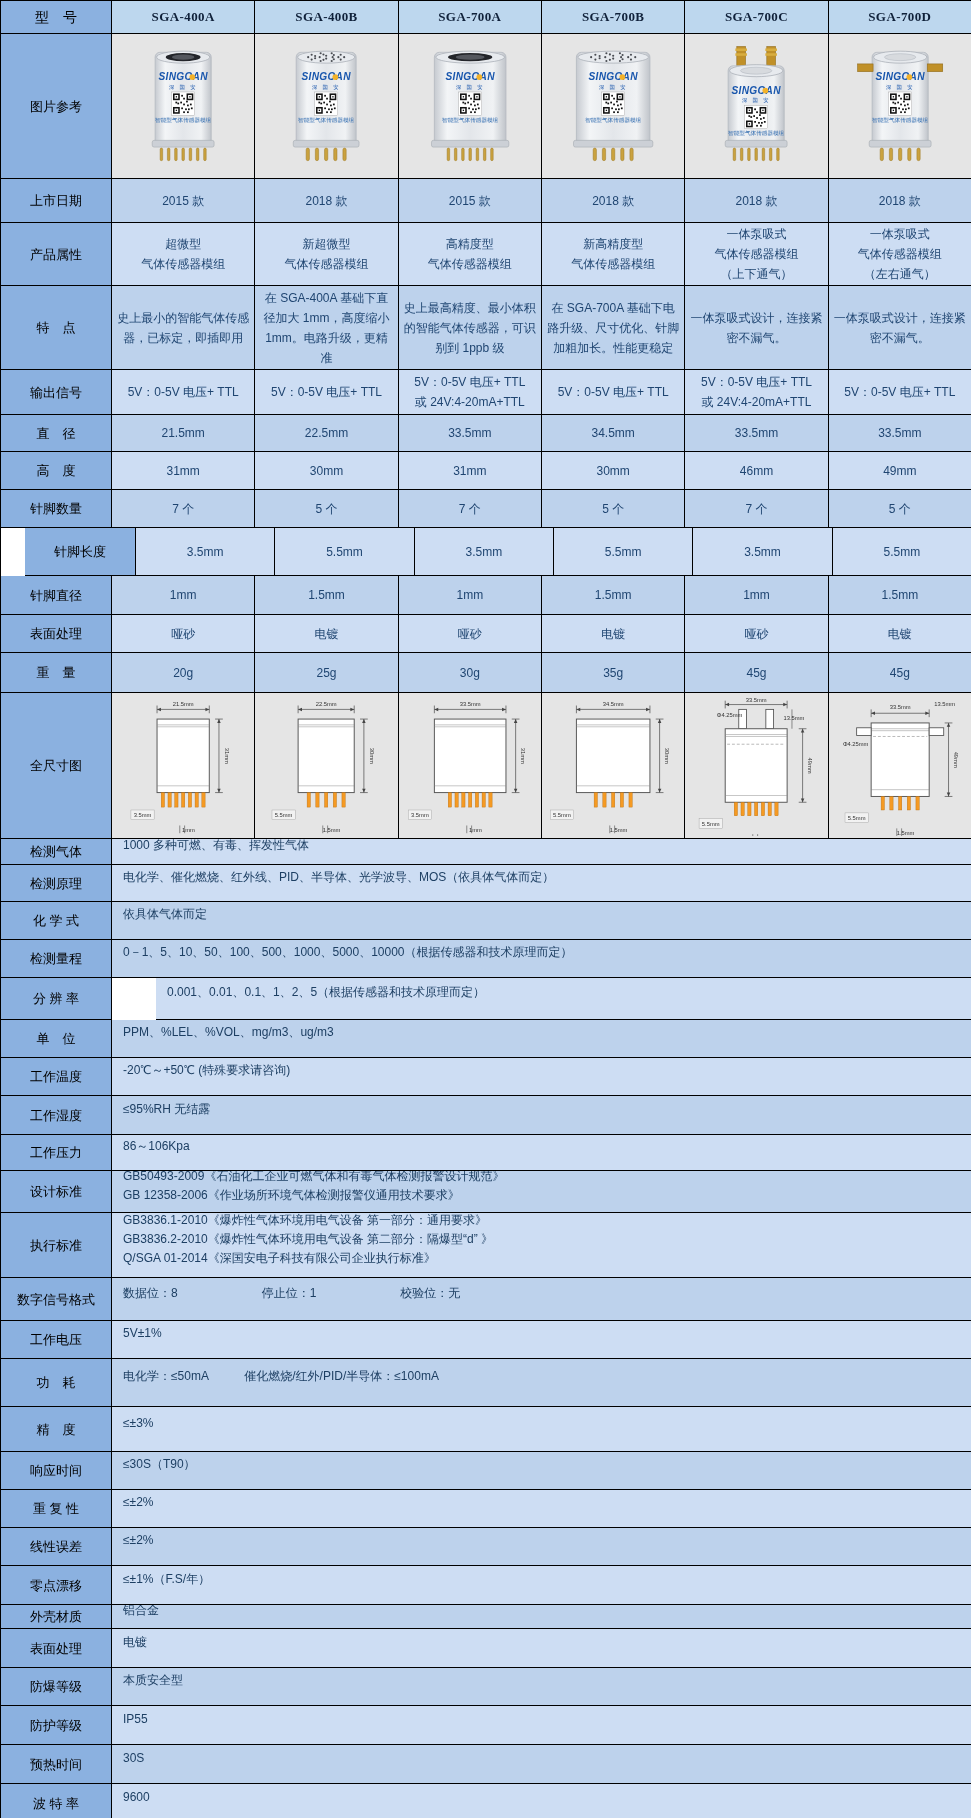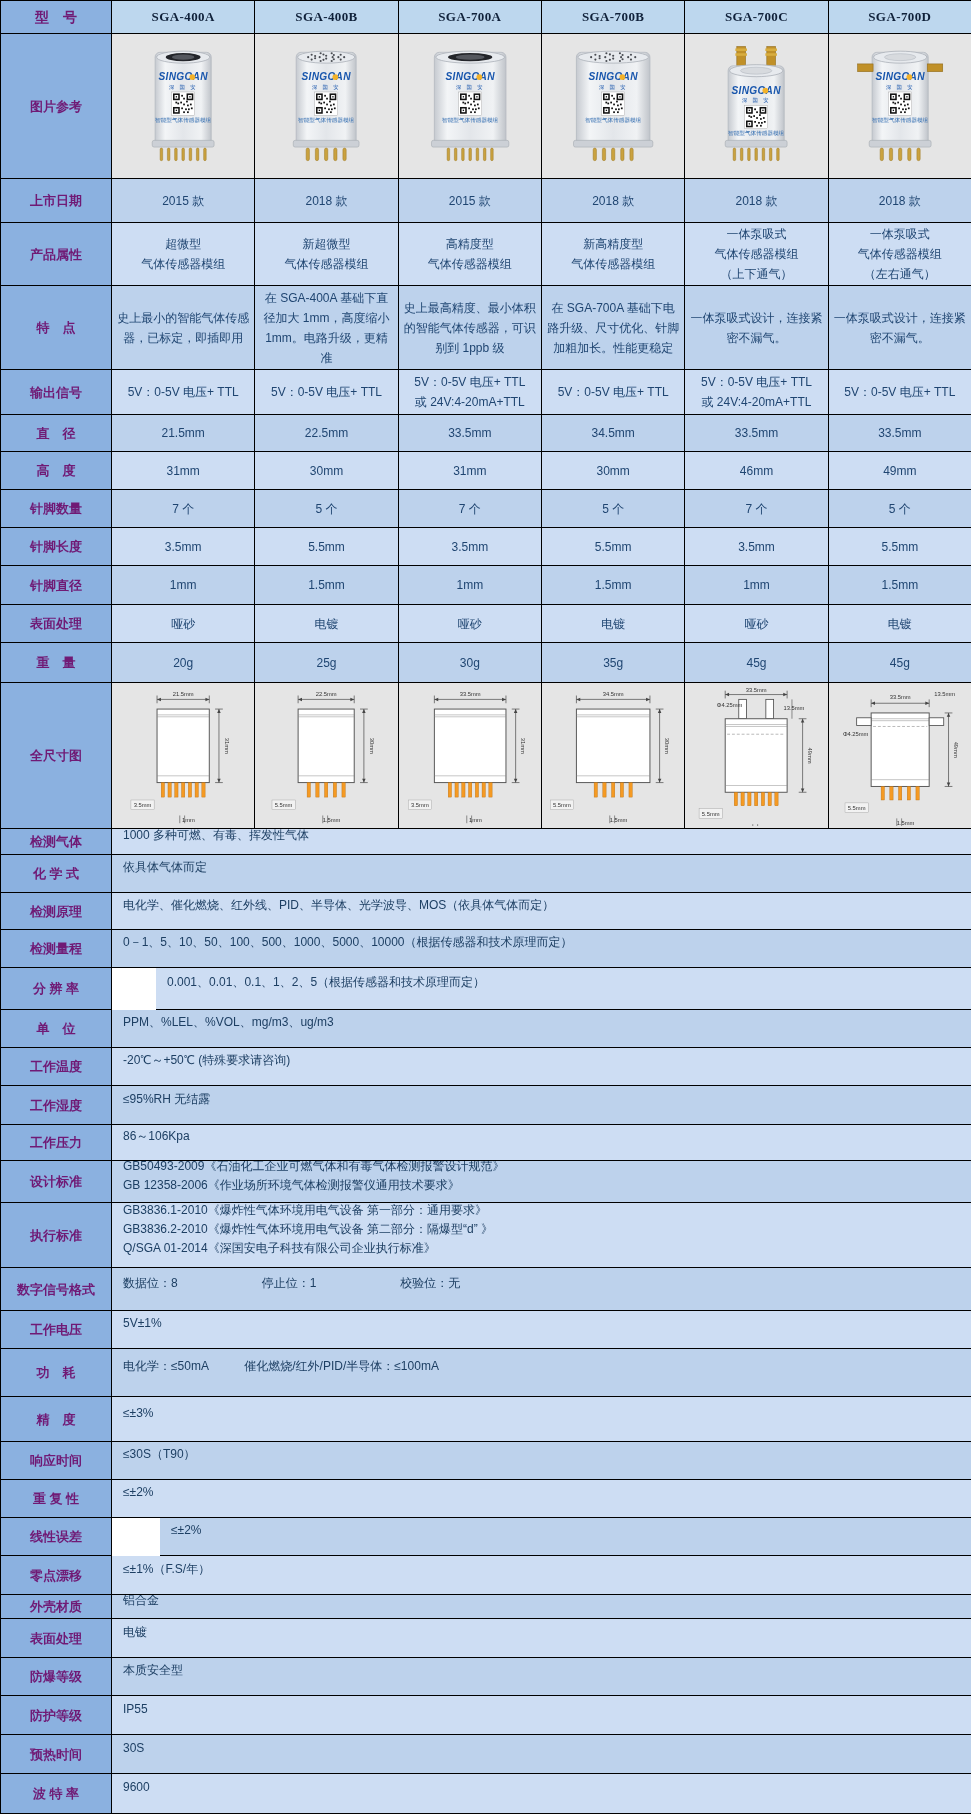--- a/index.html
+++ b/index.html
@@ -1,21 +1,21 @@
 <!DOCTYPE html>
 <html style="--labelbg: #8BB1E0; --hdrbg: #BDD7EE; --dk: #BDD2EC; --lt: #CDDDF3;"><head>
 <meta charset="utf-8">
 <style>
   html,body{margin:0;padding:0;background:#fff;font-family:"Liberation Sans",sans-serif;}
   .tbl{width:971px;border-top:1px solid #000;border-left:1px solid #000;}
   .row{display:grid;grid-template-columns:111px repeat(6,1fr);}
   .row.full{grid-template-columns:111px 1fr;}
   .cell{border-right:1px solid #000;border-bottom:1px solid #000;box-sizing:border-box;
         display:flex;align-items:center;justify-content:center;text-align:center;overflow:hidden;}
-  .lbl{background:var(--labelbg);font-weight:bold;font-size:13px;color:#701a75;
+  .lbl{background:var(--labelbg);font-weight:normal;font-size:13px;color:#000000;
        white-space:pre-wrap;line-height:17px;}
   .hdr-model{background:var(--hdrbg);font-family:"Liberation Serif",serif;font-weight:bold;
        font-size:13px;color:#10213a;letter-spacing:.4px;}
   .hdr-lbl{font-size:14px;}
   .val{font-size:12px;color:#1f4571;white-space:pre-line;line-height:20px;padding:2px 5px;}
   .feat{line-height:20px;padding:2px 4px;}
   .dk{background:var(--dk);} .lt{background:var(--lt);}
   .imgcell{background:#e5e5e5;padding:2px;}
   .fullval{justify-content:flex-start;text-align:left;padding:2px 4px 14px 11px;font-size:12px;
        color:#1d3f63;white-space:pre-wrap;line-height:19px;}
@@ -428,21 +428,21 @@
       </div>
       <div class="row" style="height: 38px;">
         <div class="cell lbl">针脚数量</div>
         <div class="cell val dk">7 个</div>
         <div class="cell val dk">5 个</div>
         <div class="cell val dk">7 个</div>
         <div class="cell val dk">5 个</div>
         <div class="cell val dk">7 个</div>
         <div class="cell val dk">5 个</div>
       </div>
-      <div class="row" style="height: 38px;">
+      <div class="row" style="height: 48px; padding-left: 24px;">
         <div class="cell lbl">针脚长度</div>
         <div class="cell val lt">3.5mm</div>
         <div class="cell val lt">5.5mm</div>
         <div class="cell val lt">3.5mm</div>
         <div class="cell val lt">5.5mm</div>
         <div class="cell val lt">3.5mm</div>
         <div class="cell val lt">5.5mm</div>
       </div>
       <div class="row" style="height: 39px;">
         <div class="cell lbl">针脚直径</div>
@@ -672,27 +672,27 @@
           <text class="dt" x="77" y="144" text-anchor="start">1.5mm</text>
         </svg>
       </div>
     </div>
 
   <div id="full-rows">
       <div class="row full" style="height: 26px;">
         <div class="cell lbl">检测气体</div>
         <div class="cell fullval lt">1000 多种可燃、有毒、挥发性气体</div>
       </div>
-      <div class="row full" style="height: 38px;">
-        <div class="cell lbl">化 学 式</div>
-        <div class="cell fullval dk">依具体气体而定</div>
-      </div>
       <div class="row full" style="height: 37px;">
         <div class="cell lbl">检测原理</div>
         <div class="cell fullval lt">电化学、催化燃烧、红外线、PID、半导体、光学波导、MOS（依具体气体而定）</div>
+      </div>
+      <div class="row full" style="height: 38px;">
+        <div class="cell lbl">化 学 式</div>
+        <div class="cell fullval dk">依具体气体而定</div>
       </div>
       <div class="row full" style="height: 38px;">
         <div class="cell lbl">检测量程</div>
         <div class="cell fullval dk">0－1、5、10、50、100、500、1000、5000、10000（根据传感器和技术原理而定）</div>
       </div>
       <div class="row full" style="height: 42px; gap: 44px;">
         <div class="cell lbl">分 辨 率</div>
         <div class="cell fullval lt">0.001、0.01、0.1、1、2、5（根据传感器和技术原理而定）</div>
       </div>
       <div class="row full" style="height: 38px;">
@@ -739,21 +739,21 @@
         <div class="cell fullval lt">≤±3%</div>
       </div>
       <div class="row full" style="height: 38px;">
         <div class="cell lbl">响应时间</div>
         <div class="cell fullval dk">≤30S（T90）</div>
       </div>
       <div class="row full" style="height: 38px;">
         <div class="cell lbl">重 复 性</div>
         <div class="cell fullval lt">≤±2%</div>
       </div>
-      <div class="row full" style="height: 38px; gap: 48px;">
+      <div class="row full" style="height: 38px;">
         <div class="cell lbl">线性误差</div>
         <div class="cell fullval dk">≤±2%</div>
       </div>
       <div class="row full" style="height: 39px;">
         <div class="cell lbl">零点漂移</div>
         <div class="cell fullval lt">≤±1%（F.S/年）</div>
       </div>
       <div class="row full" style="height: 24px;">
         <div class="cell lbl">外壳材质</div>
         <div class="cell fullval dk">铝合金</div>

